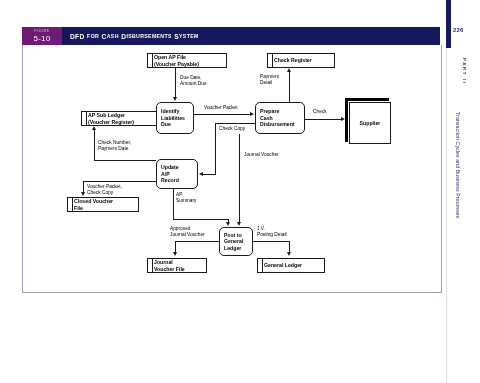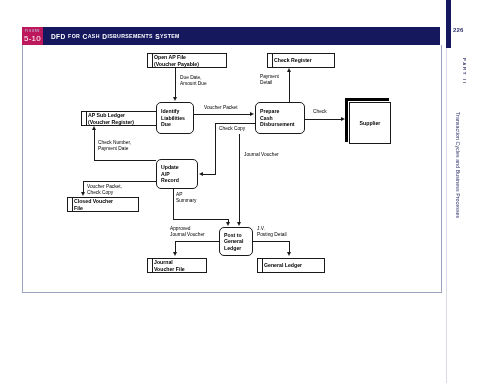--- a/index.html
+++ b/index.html
@@ -24,22 +24,22 @@
   
   #figure-header {
     position: absolute;
     left: 22px; top: 27px;
     width: 418px; height: 18px;
     background: #16185e;
     display: flex;
     align-items: stretch;
   }
   #figure-label-block {
-    width: 21px;
-    background: #be185d;
+    width: 40px;
+    background: #701a75;
     display: flex;
     flex-direction: column;
     align-items: center;
     justify-content: center;
     color: #b9bcd8;
   }
   #figure-word {
     font-size: 2.6px;
     letter-spacing: 0.9px;
     line-height: 4px;

